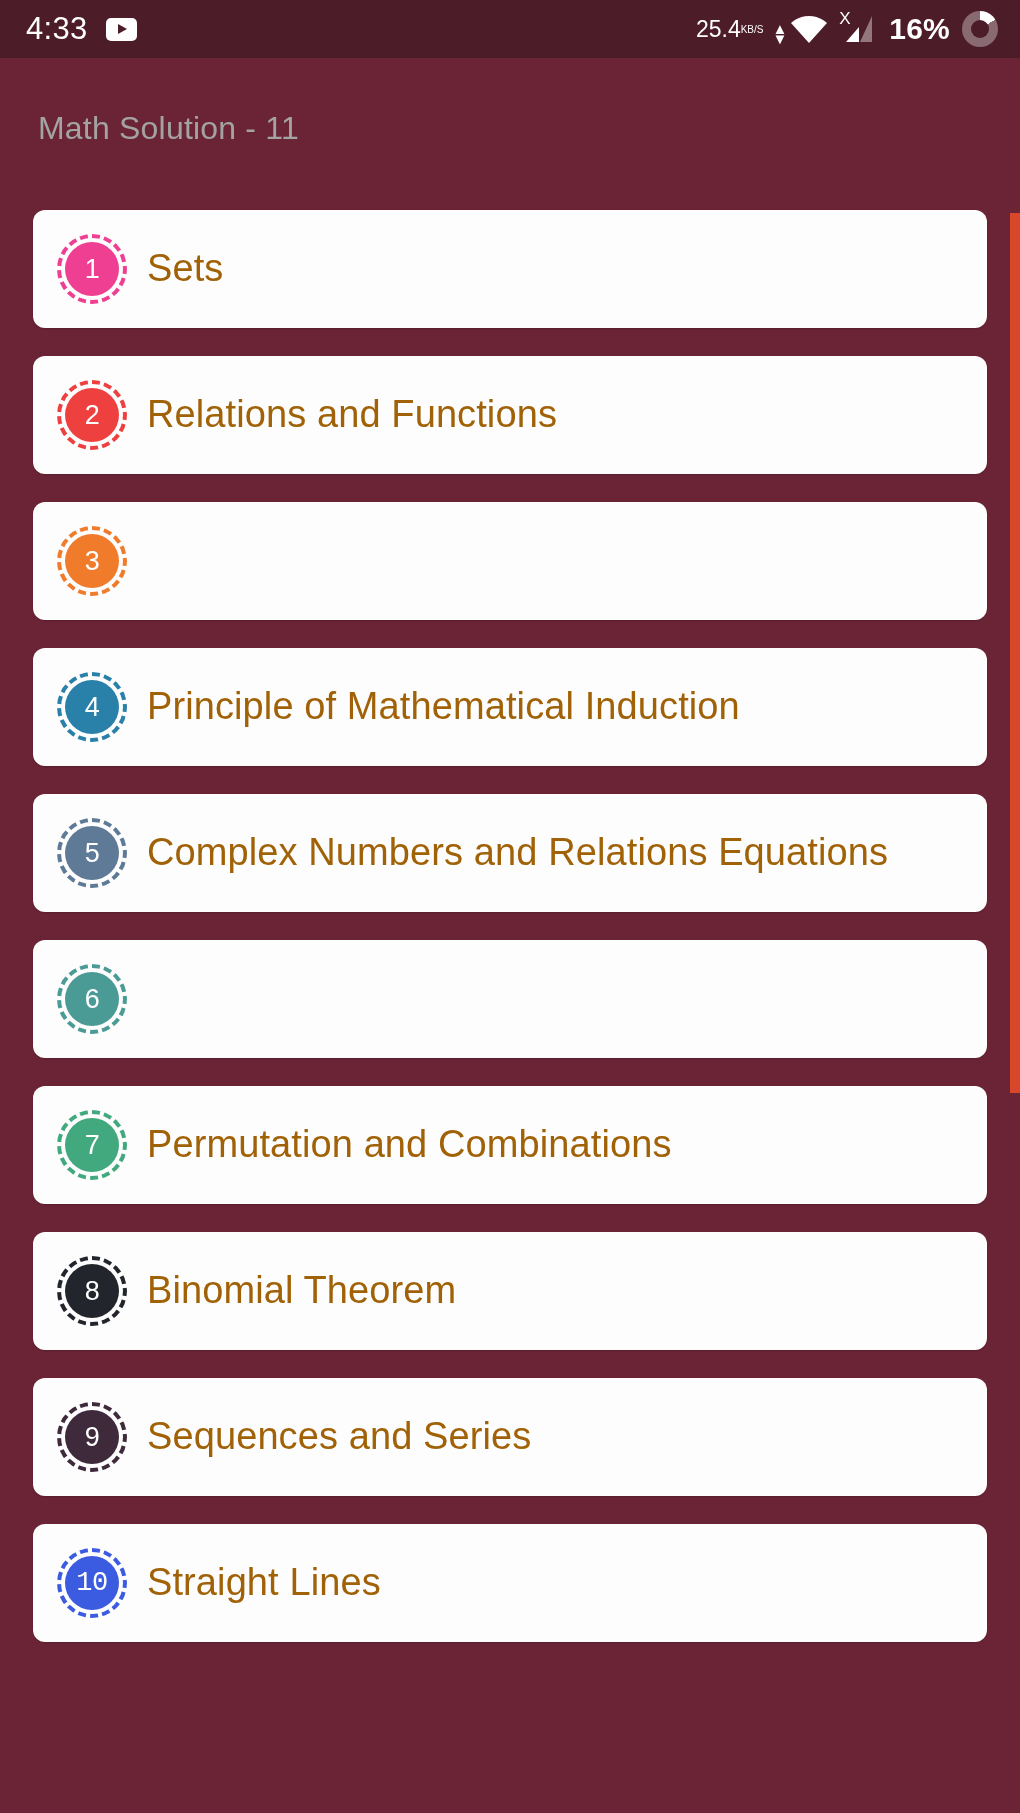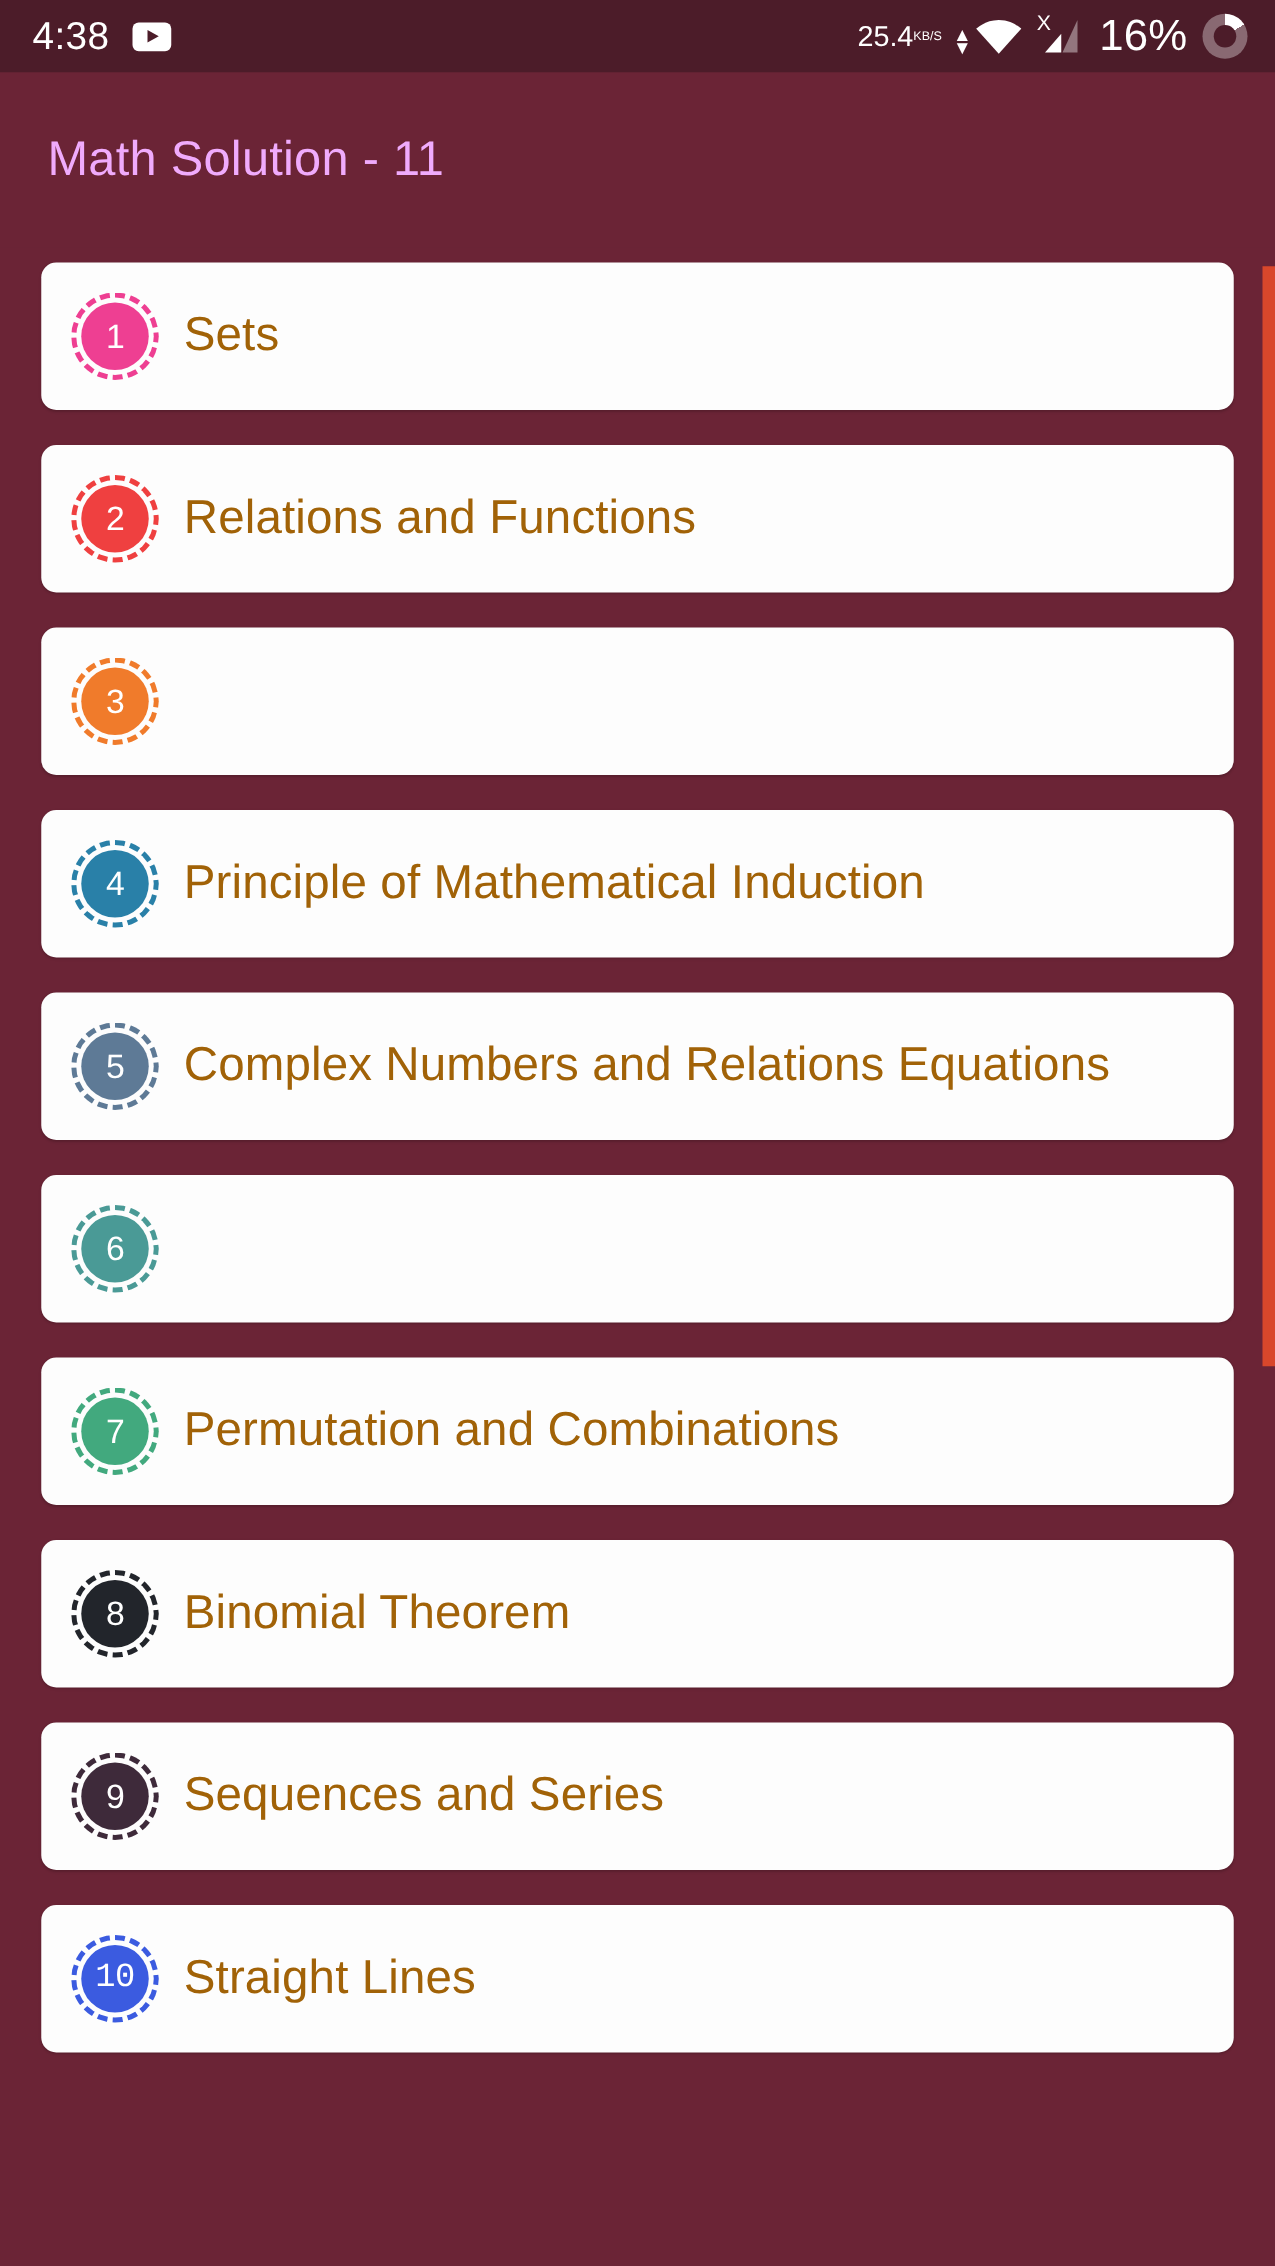--- a/index.html
+++ b/index.html
@@ -92,22 +92,22 @@
   }
   .sig-x {
     position: absolute;
     top: -5px;
     left: -3px;
     font-size: 17px;
     font-weight: 400;
   }
 
   .batt-pct {
-    font-size: 35px;
-    font-weight: 400;
+    font-size: 30px;
+    font-weight: 700;
     margin-left: 4px;
     letter-spacing: 0.2px;
   }
 
   .batt-ring {
     width: 36px;
     height: 36px;
     border-radius: 50%;
     background:
       conic-gradient(#FFFFFF 0deg 58deg, rgba(255,255,255,0.34) 58deg 360deg);
@@ -124,22 +124,22 @@
 
   
   .app-bar {
     height: 140px;
     background: #6B2436;
     display: flex;
     align-items: center;
     padding-left: 38px;
   }
   .app-title {
-    color: #f0abfc;
-    font-size: 39px;
+    color: #a3a3a3;
+    font-size: 32px;
     font-weight: 400;
     letter-spacing: 0.2px;
   }
 
   
   .list-wrap {
     position: relative;
     background: #6B2436;
     height: 1615px;
     padding: 12px 0 0 0;
@@ -214,21 +214,21 @@
     height: 880px;
     background: #D9472B;
     border-radius: 0;
   }
 </style>
 </head>
 <body>
 
 <div class="status-bar">
   <div class="status-left">
-    <span class="status-clock">4:38</span>
+    <span class="status-clock">4:33</span>
     <span class="yt-icon"></span>
   </div>
 
   <div class="status-spacer"></div>
 
   <div class="status-right">
     <span class="net-speed">
       <span class="val">25.4</span>
       <span class="unit">KB/S</span>
     </span>

